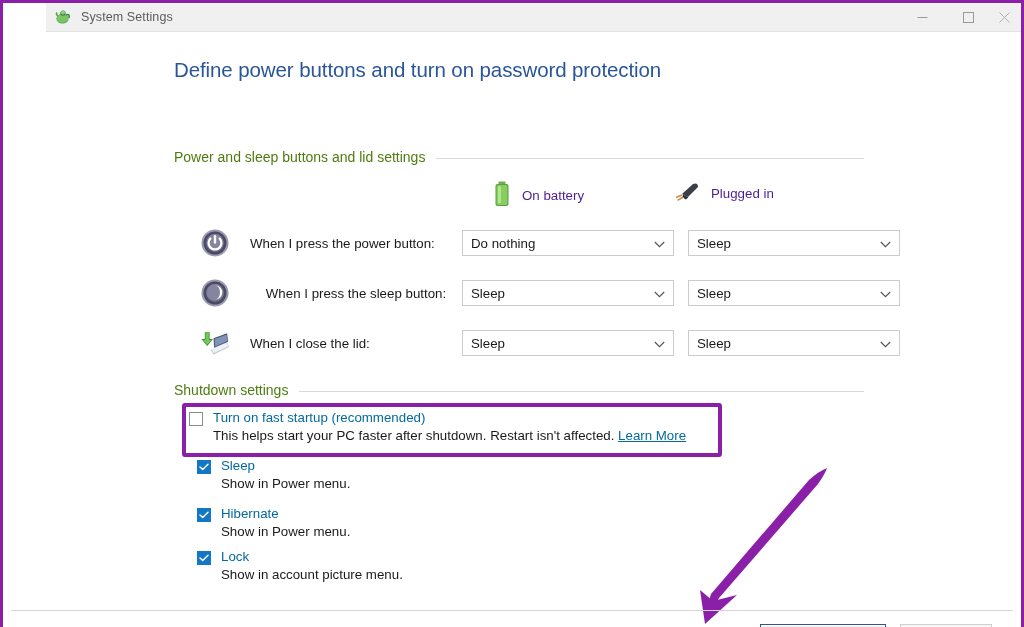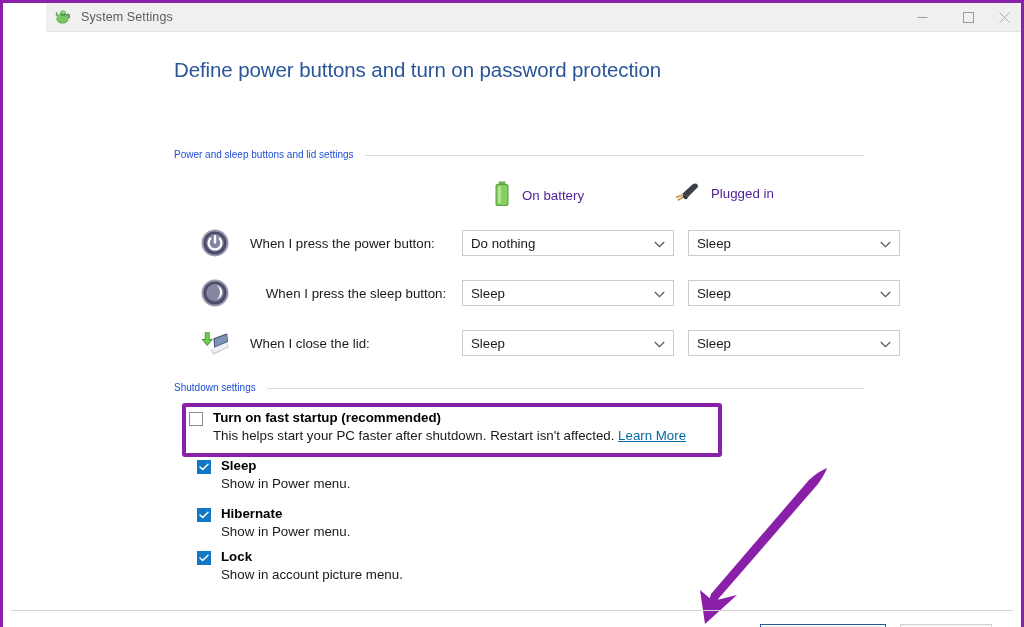--- a/index.html
+++ b/index.html
@@ -105,22 +105,22 @@
     line-height: 21px;
   }
 
   
   .section-head {
     position: absolute;
     display: flex;
     align-items: center;
     left: 171px;
     width: 690px;
-    font-size: 10px;
-    color: #1d4ed8;
+    font-size: 14px;
+    color: #4d7c0f;
     white-space: nowrap;
   }
   .section-head .rule {
     flex: 1 1 auto;
     height: 1px;
     background: #d9d9d9;
     margin-left: 11px;
     margin-top: 2px;
   }
   #head-power { top: 117px; }
@@ -234,22 +234,22 @@
     background: #1277c4;
     border-color: #1277c4;
     display: flex;
     align-items: center;
     justify-content: center;
   }
   .checkbox.checked svg { display: block; }
 
   .cb-title {
     font-size: 13.3px;
-    font-weight: bold;
-    color: #000000;
+    font-weight: normal;
+    color: #0369a1;
     margin-left: 10px;
     white-space: nowrap;
   }
 
   .cb-sub {
     font-size: 13.3px;
     color: #1a1a1a;
     margin-left: 24px;
     margin-top: 2px;
     white-space: nowrap;

